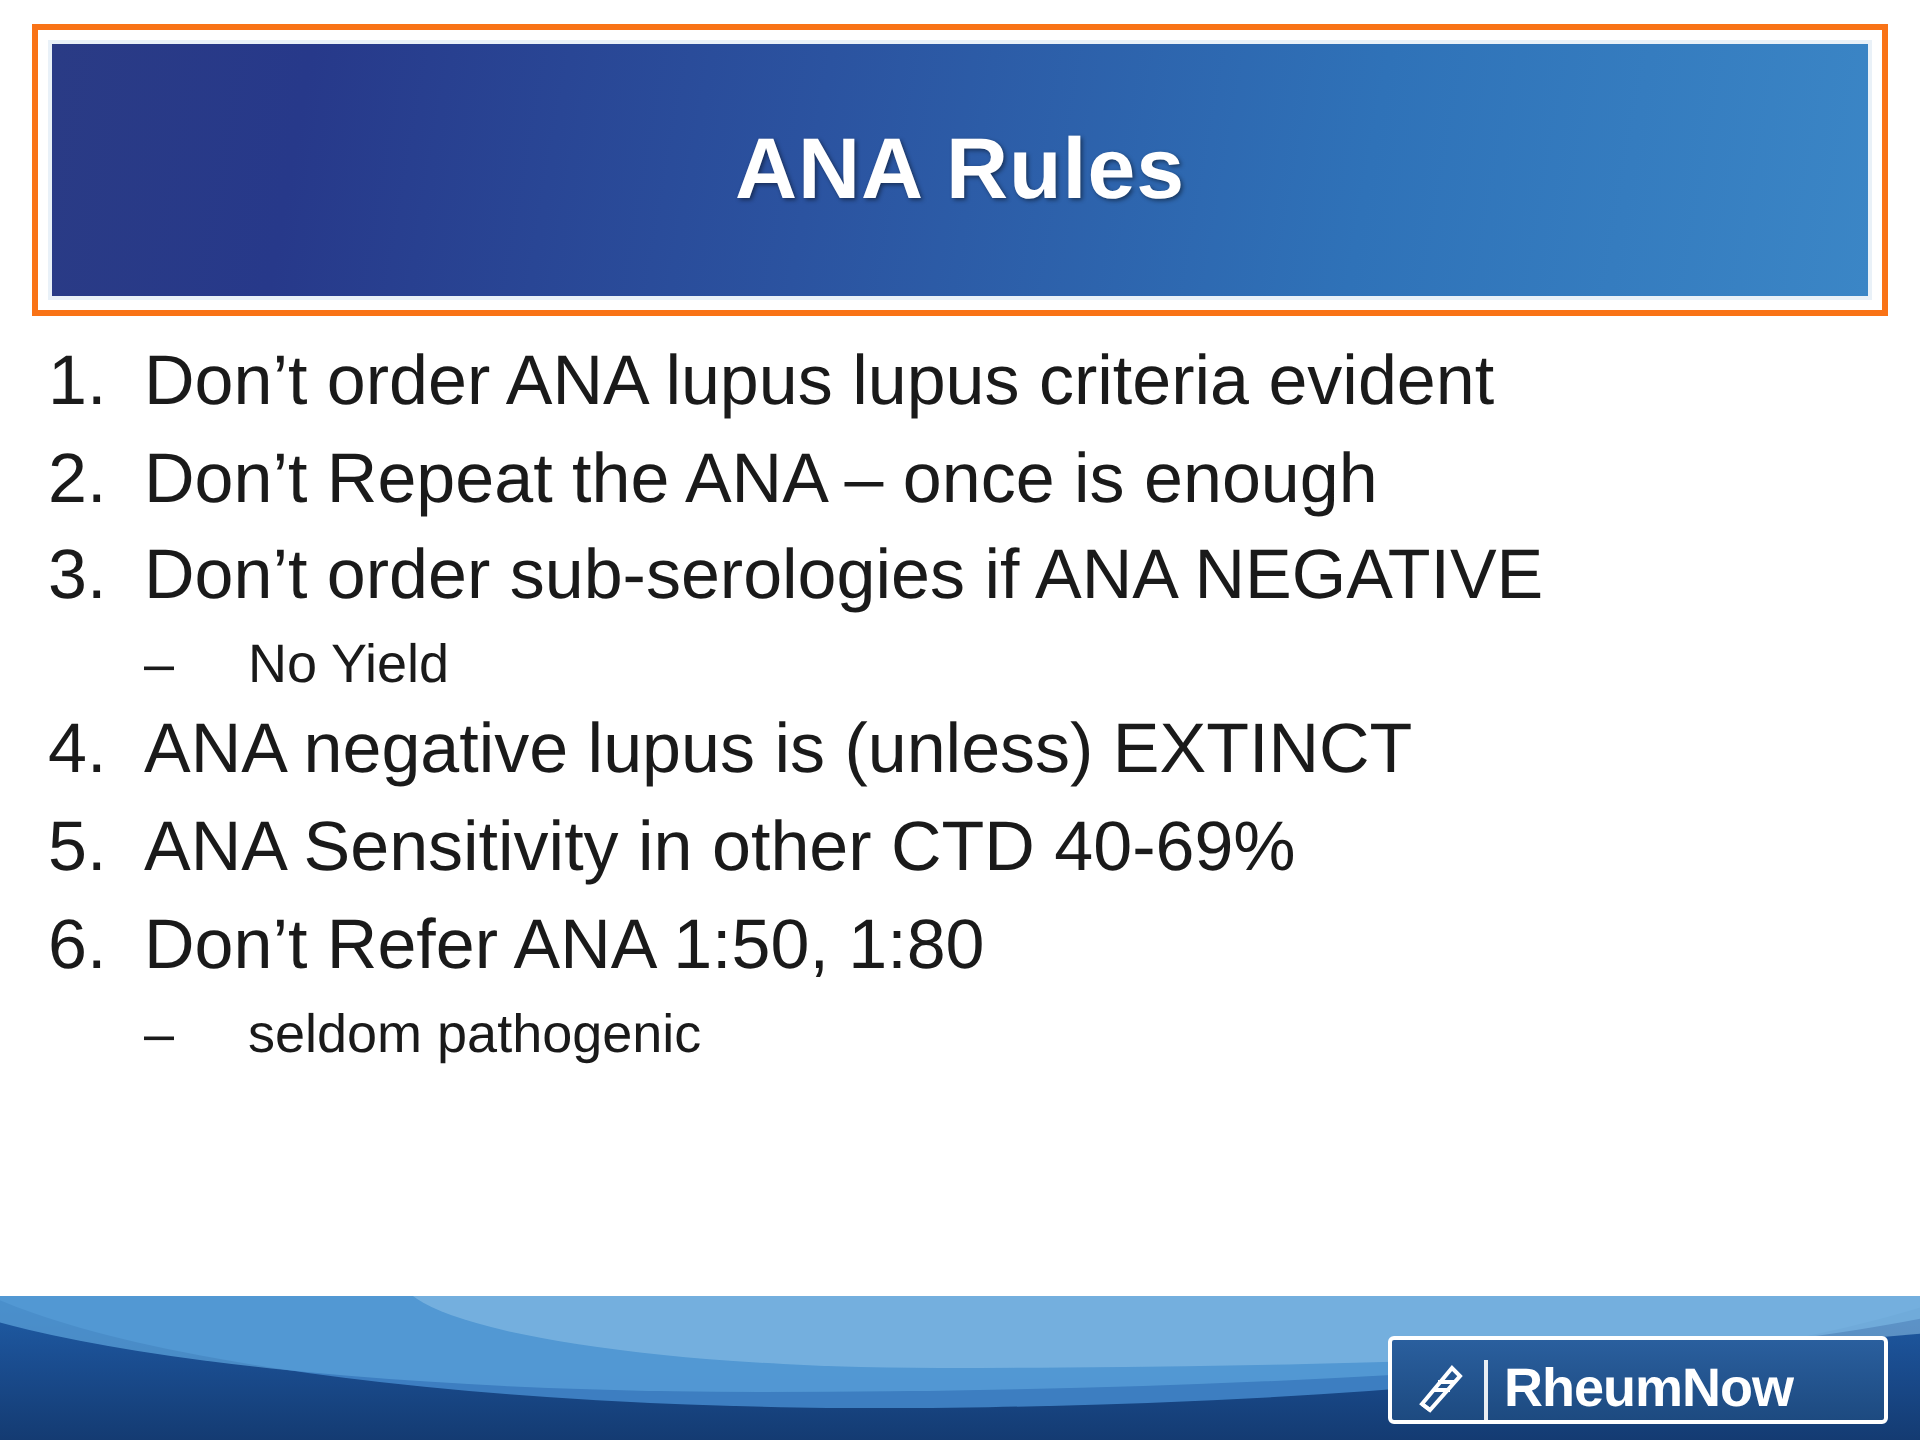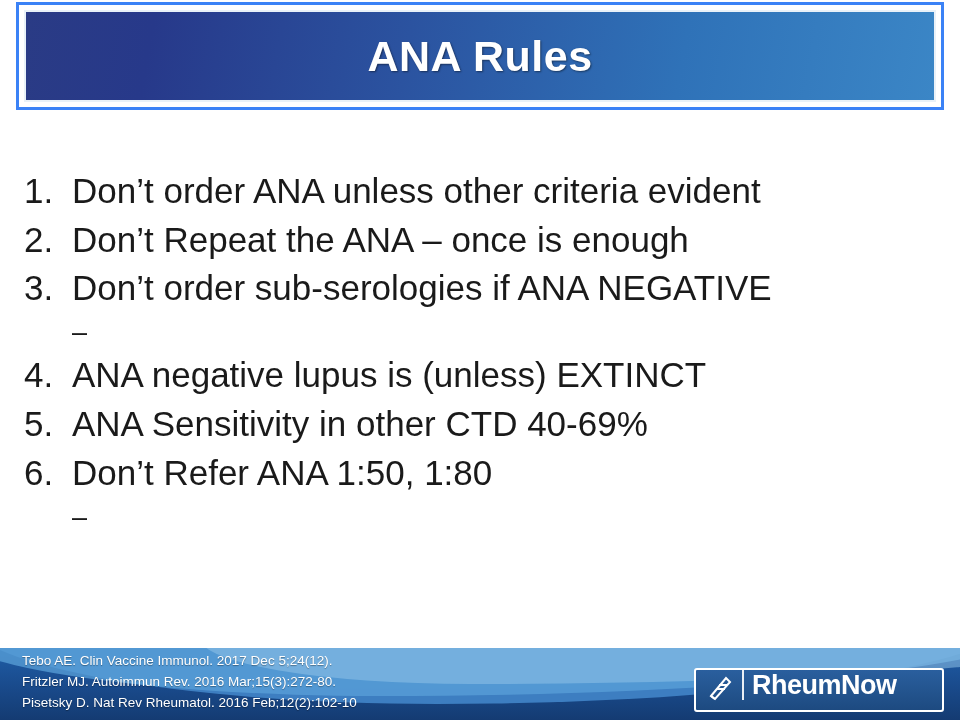--- a/index.html
+++ b/index.html
@@ -18,24 +18,24 @@
     width: 960px;
     height: 720px;
     background: #ffffff;
     box-sizing: border-box;
   }
 
   
   .title-outer {
     position: absolute;
     left: 16px;
-    top: 2px;
+    top: 12px;
     width: 928px;
-    height: 108px;
-    border: 3px solid #3b82f6;
+    height: 146px;
+    border: 3px solid #f97316;
     box-sizing: border-box;
     background: #ffffff;
     padding: 5px;
   }
   .title-inner {
     width: 100%;
     height: 100%;
     box-sizing: border-box;
     border: 2px solid #e9f1f8;
     background: linear-gradient(100deg, #2a3b85 0%, #27398a 14%, #2b53a0 42%, #2f72b8 72%, #3b86c6 100%);
@@ -146,21 +146,21 @@
     position: absolute;
     right: 16px;
     bottom: 8px;
     z-index: 6;
     height: 44px;
     width: 250px;
     border: 2px solid #ffffff;
     border-radius: 3px;
     background: linear-gradient(180deg, #2a5f9e 0%, #1d4a80 100%);
     display: flex;
-    align-items: flex-start;
+    align-items: flex-end;
     padding: 0 8px;
     box-sizing: border-box;
   }
   .logo-mark {
     flex: 0 0 34px;
     height: 34px;
     display: flex;
     align-items: center;
     justify-content: center;
   }
@@ -188,68 +188,65 @@
   <div class="title-outer">
     <div class="title-inner">
       <div class="title-text">ANA Rules</div>
     </div>
   </div>
 
   <div class="body-area">
 
     <div class="row level1">
       <span class="marker">1.</span>
-      <span class="txt">Don’t order ANA unless other criteria evident</span>
+      <span class="txt">Don’t order ANA lupus lupus criteria evident</span>
     </div>
 
     <div class="row level1">
       <span class="marker">2.</span>
       <span class="txt">Don’t Repeat the ANA – once is enough</span>
     </div>
 
     <div class="row level1">
       <span class="marker">3.</span>
       <span class="txt">Don’t order sub-serologies if ANA NEGATIVE</span>
     </div>
 
     <div class="row level2">
       <span class="marker">–</span>
+      <span class="txt">No Yield</span>
     </div>
 
     <div class="row level1">
       <span class="marker">4.</span>
       <span class="txt">ANA negative lupus is (unless) EXTINCT</span>
     </div>
 
     <div class="row level1">
       <span class="marker">5.</span>
       <span class="txt">ANA Sensitivity in other CTD 40-69%</span>
     </div>
 
     <div class="row level1">
       <span class="marker">6.</span>
       <span class="txt">Don’t Refer ANA 1:50, 1:80</span>
     </div>
 
     <div class="row level2">
       <span class="marker">–</span>
+      <span class="txt">seldom pathogenic</span>
     </div>
 
   </div>
 
   <div class="bottom-band">
     <div class="wave1"></div>
     <div class="wave2"></div>
     <div class="wave3"></div>
 
-    <div class="refs">
-      <div>Tebo AE. Clin Vaccine Immunol.  2017 Dec 5;24(12).</div>
-      <div>Fritzler MJ. Autoimmun Rev. 2016 Mar;15(3):272-80.</div>
-      <div>Pisetsky D. Nat Rev Rheumatol.  2016 Feb;12(2):102-10</div>
-    </div>
 
     <div class="logo">
       <span class="logo-mark">
         <svg width="30" height="30" viewBox="0 0 30 30" aria-hidden="true">
           <path d="M5 24 L20 6 L24 10 L9 27 Z" fill="none" stroke="#ffffff" stroke-width="2"></path>
           <path d="M5 24 L9 27" stroke="#ffffff" stroke-width="2"></path>
           <path d="M13 13 L21 13" stroke="#ffffff" stroke-width="2"></path>
           <path d="M11 17 L19 17" stroke="#ffffff" stroke-width="2"></path>
         </svg>
       </span>

